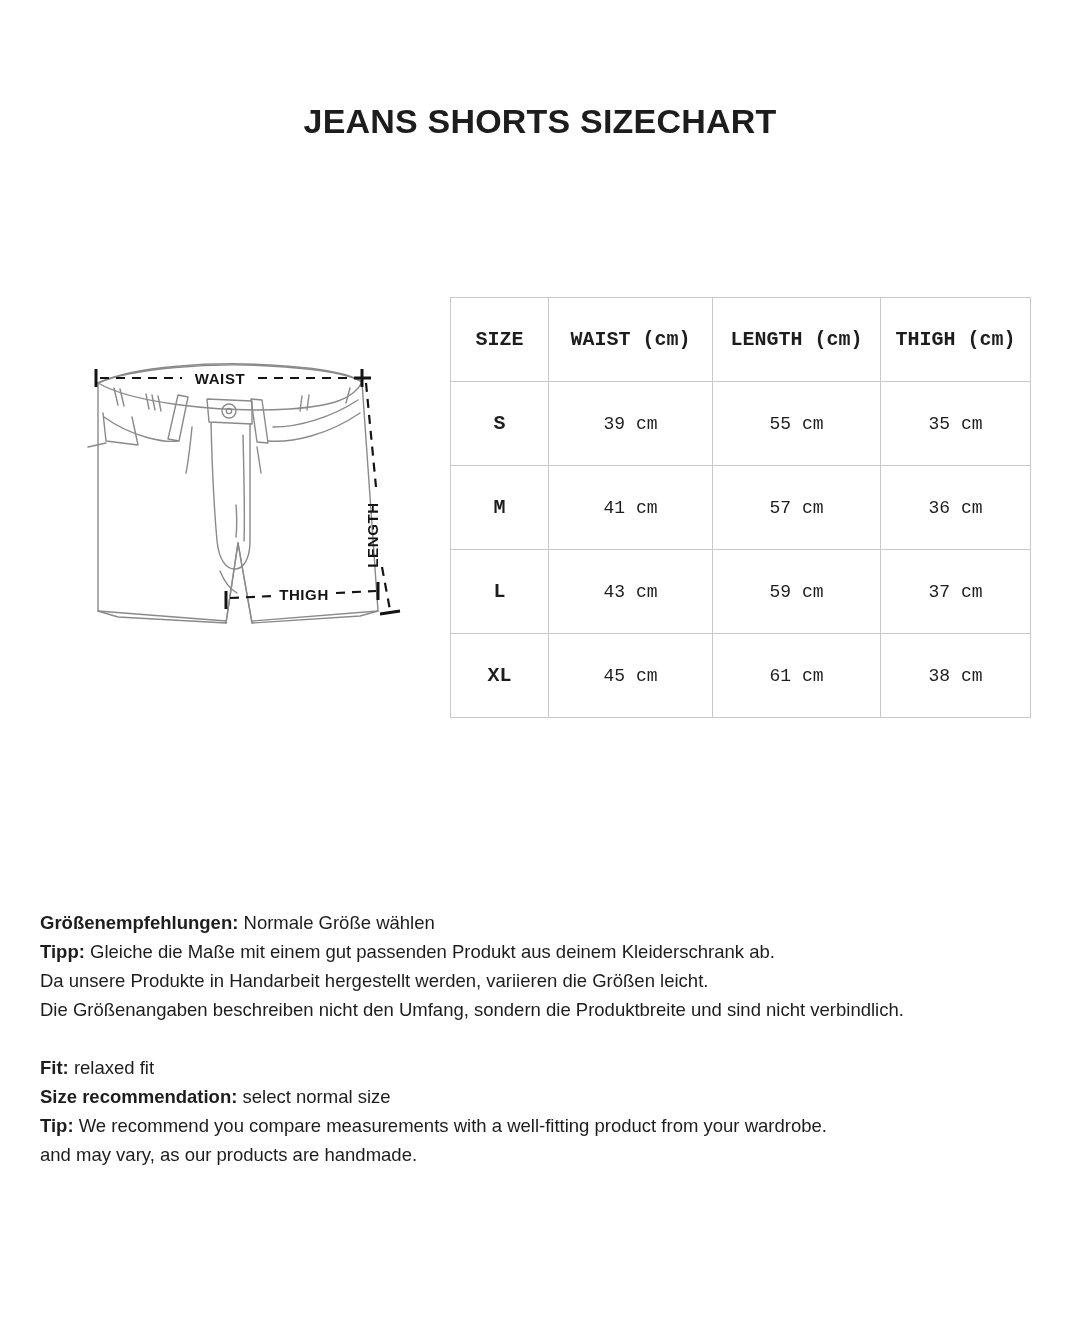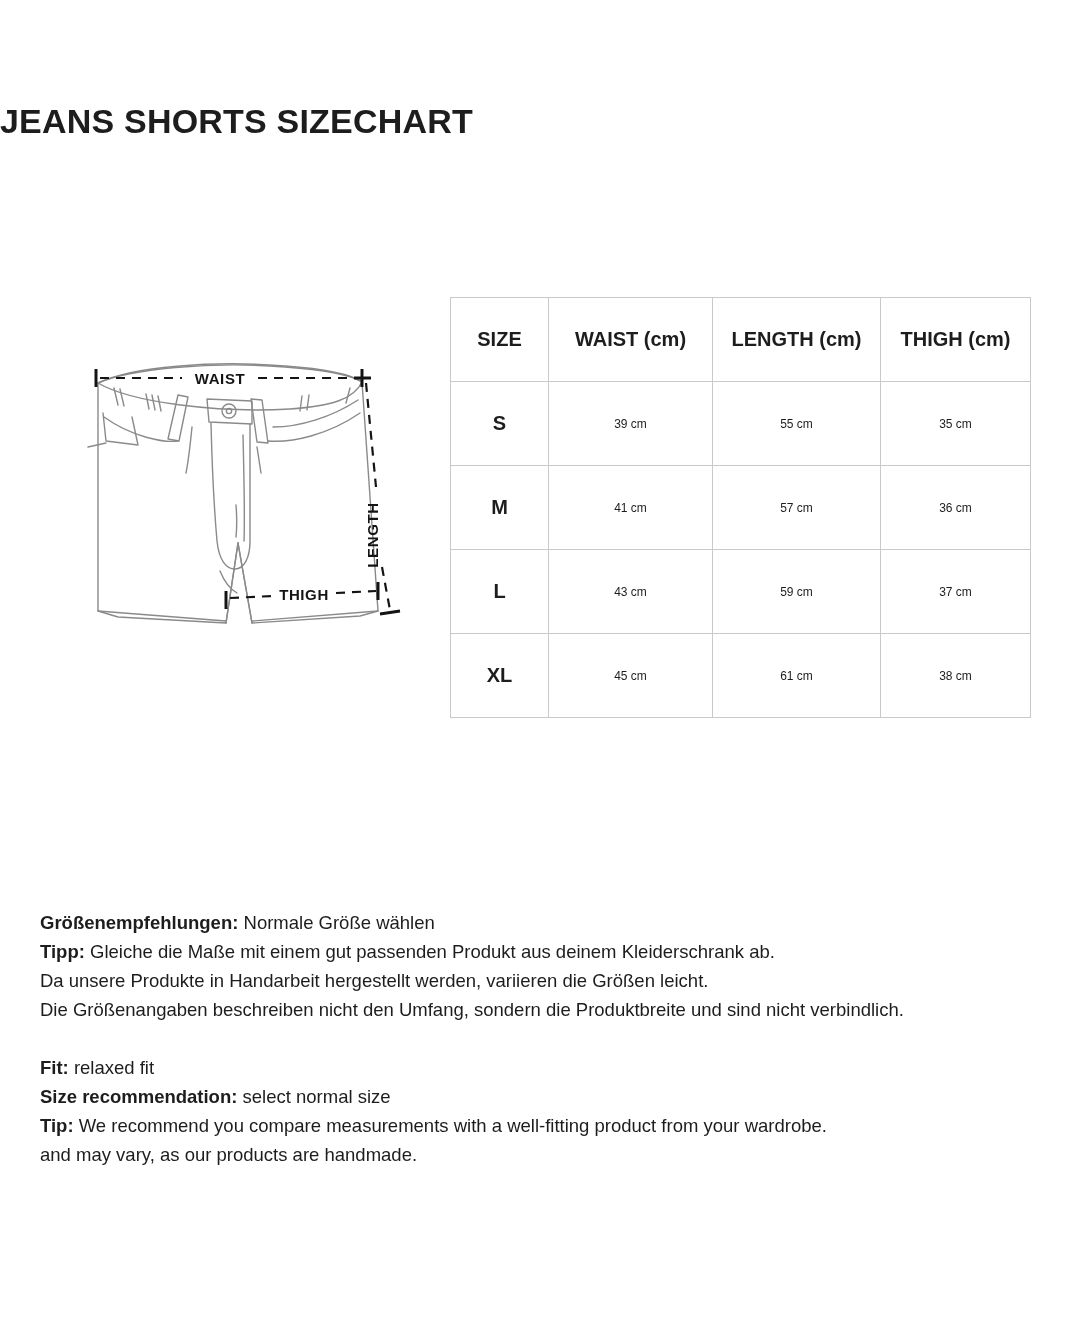--- a/index.html
+++ b/index.html
@@ -16,21 +16,21 @@
     position: relative;
     overflow: hidden;
   }
 
   
   .page-title {
     position: absolute;
     top: 102px;
     left: 0;
     width: 1080px;
-    text-align: left;
+    text-align: center;
     font-size: 34px;
     font-weight: bold;
     letter-spacing: 0.2px;
     color: #1d1d1d;
   }
 
   
   .illustration {
     position: absolute;
     left: 60px;
@@ -60,31 +60,32 @@
     width: 580px;
     table-layout: fixed;
   }
   table.size-table th,
   table.size-table td {
     border: 1px solid #c9c9c9;
     text-align: center;
     vertical-align: middle;
     height: 84px;
     color: #1d1d1d;
+    font-family: Liberation Mono, monospace;
   }
   table.size-table th {
     font-size: 20px;
     font-weight: bold;
   }
   table.size-table td.size-cell {
     font-size: 20px;
     font-weight: bold;
   }
   table.size-table td.val-cell {
-    font-size: 12px;
+    font-size: 18px;
     font-weight: normal;
   }
   table.size-table col.c-size   { width: 98px; }
   table.size-table col.c-waist  { width: 164px; }
   table.size-table col.c-length { width: 168px; }
   table.size-table col.c-thigh  { width: 150px; }
 
   
   .notes {
     position: absolute;

